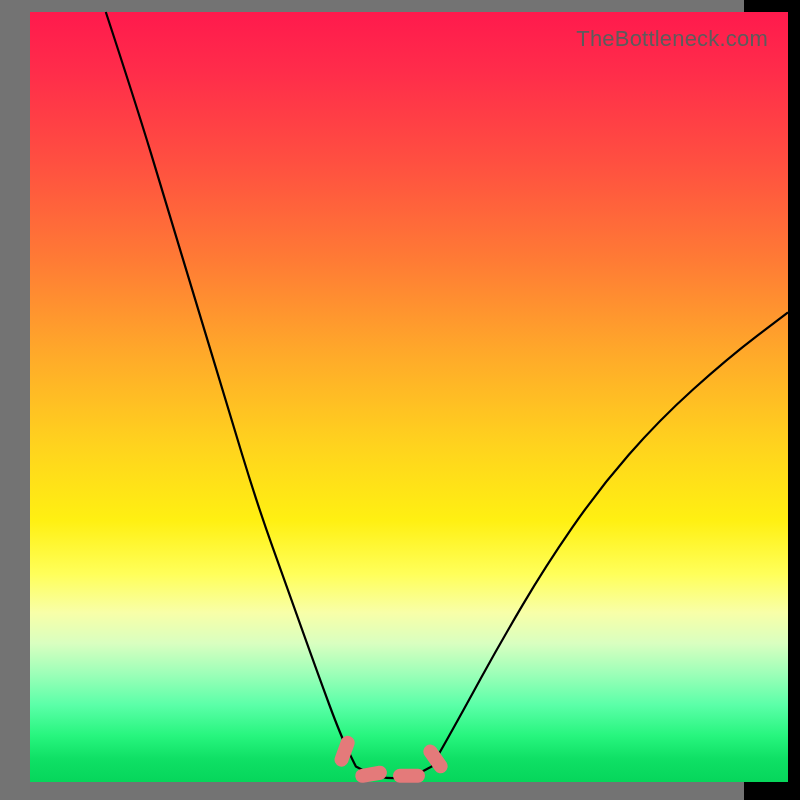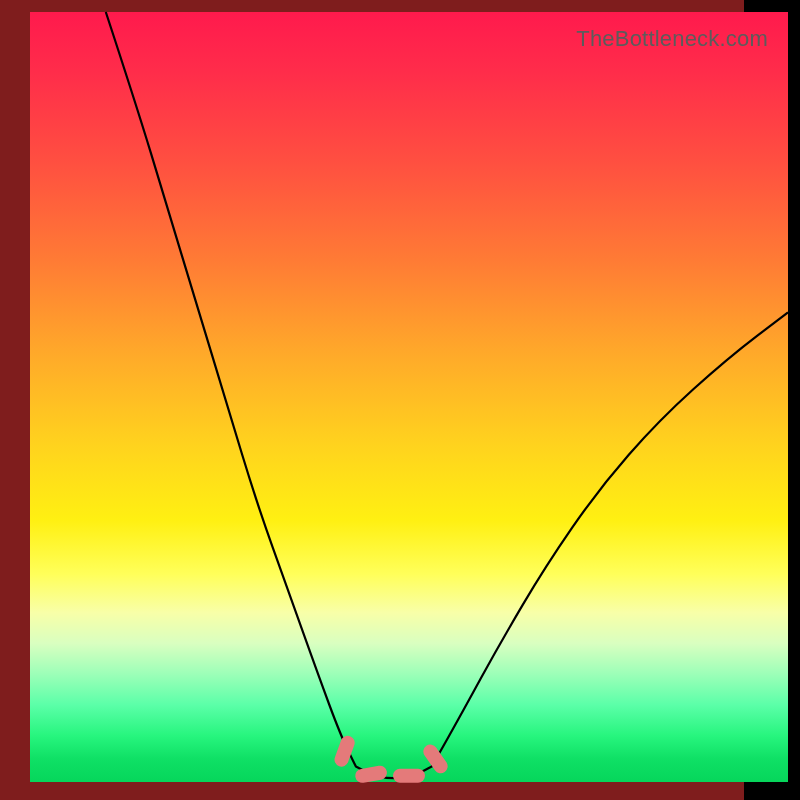--- a/index.html
+++ b/index.html
@@ -8,21 +8,21 @@
     width: 800px;
     height: 800px;
     background: #000;
     overflow: hidden;
     font-family: Arial, Helvetica, sans-serif;
   }
   .frame {
     position: relative;
     width: 744px;
     height: 800px;
-    background: #7f1d1d;
+    background: #737373;
   }
   .plot-area {
     position: absolute;
     left: 30px;
     top: 12px;
     width: 758px;
     height: 770px;
     
     background: linear-gradient(to bottom,
       #ff1a4d 0%,

